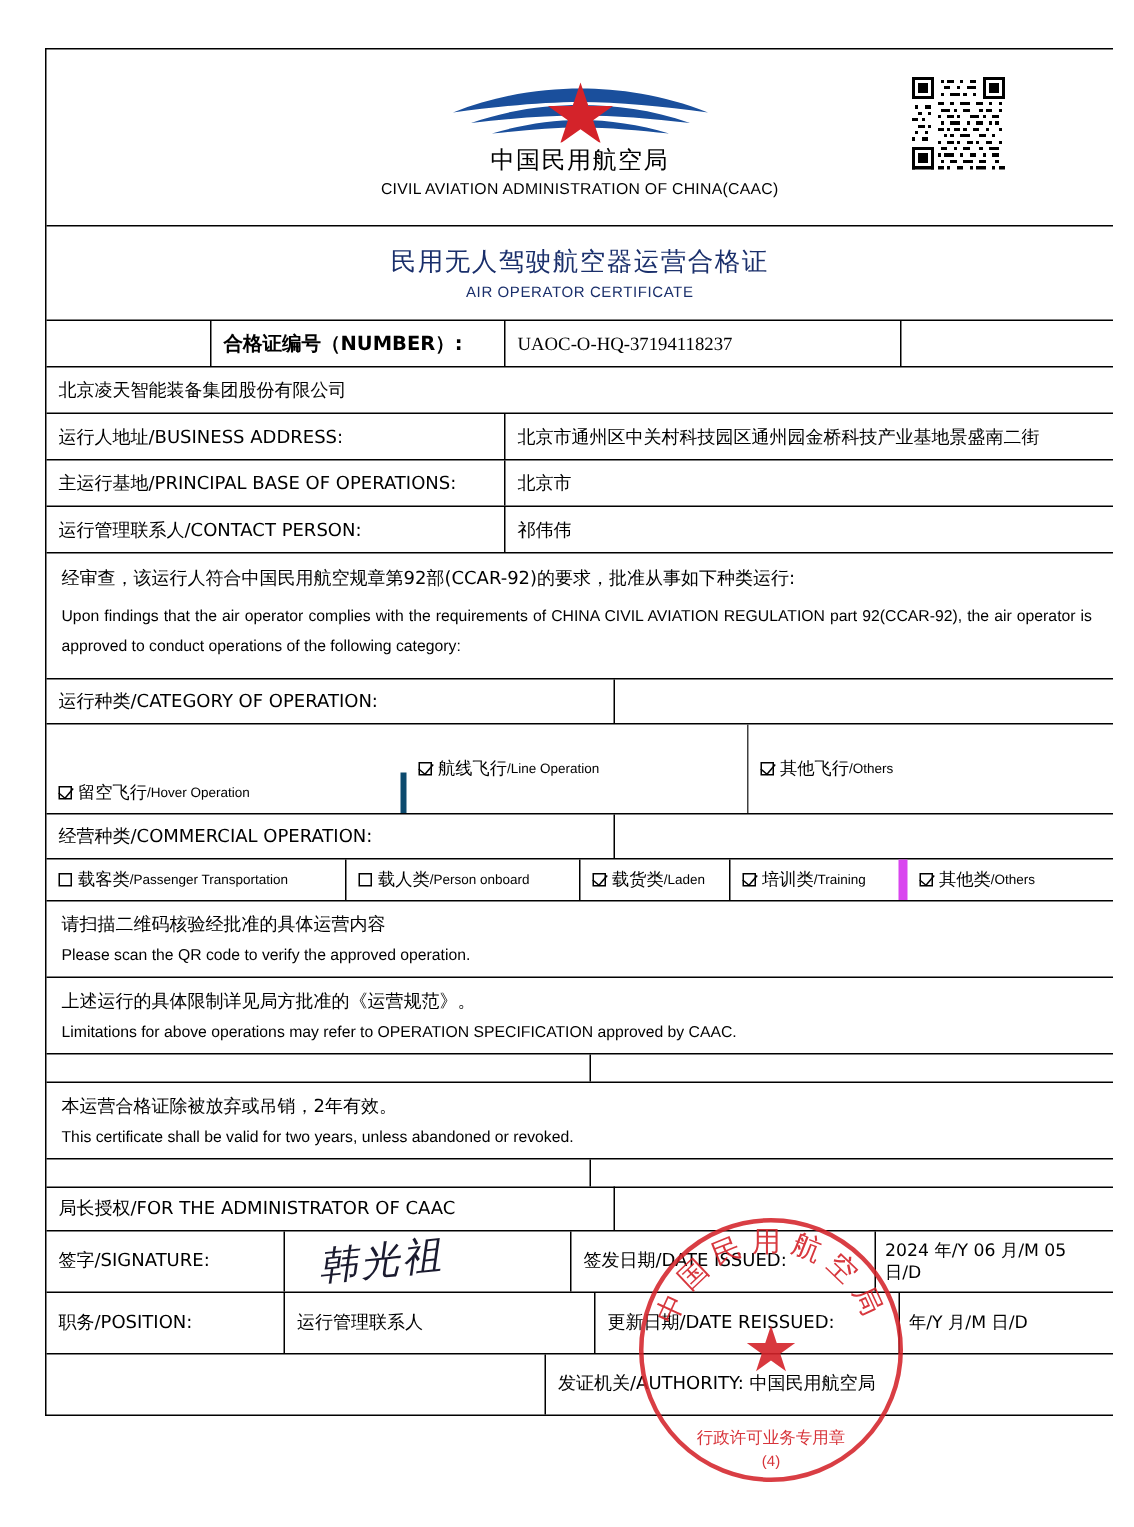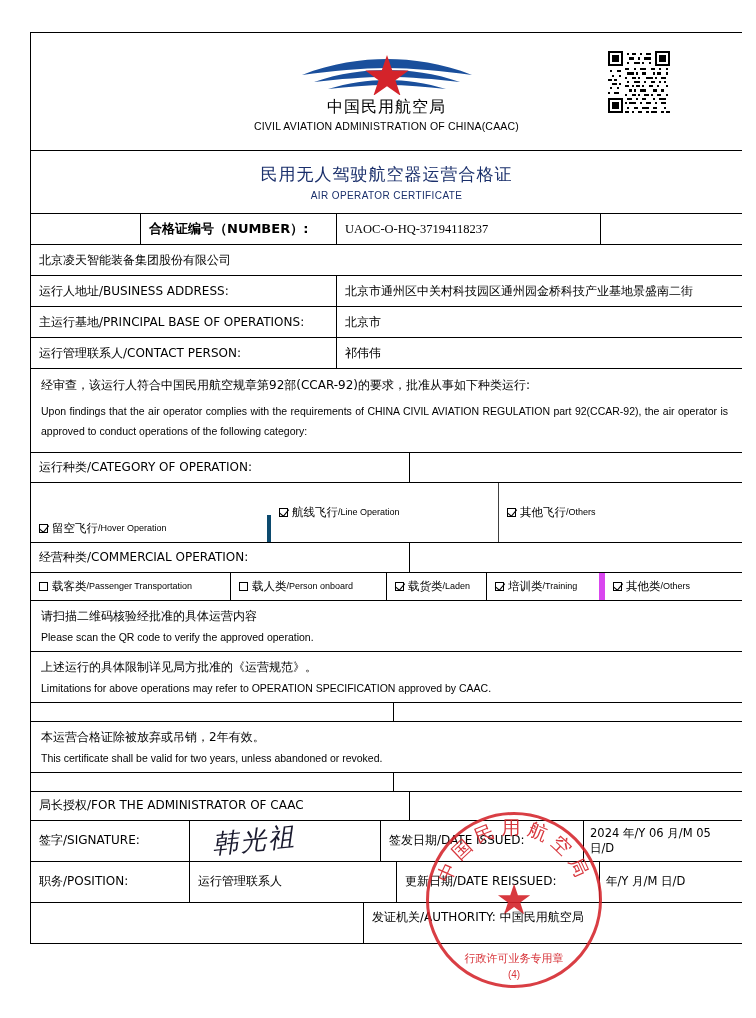--- a/index.html
+++ b/index.html
@@ -193,21 +193,21 @@
   .admin-row .c1 { width: 362px; border-right: 1px solid #000; padding: 6px 8px; font-size: 12px; display:flex; align-items:center;}
   .admin-row .c2 { flex: 1; }
   
   .sig-row { display: flex; border-bottom: 1px solid #000; height: 40px; }
   .sig-row .c1 { width: 142px; border-right: 1px solid #000; padding: 6px 8px; font-size: 12px; display:flex; align-items:center;}
   .sig-row .c2 { width: 190px; border-right: 1px solid #000; position: relative; }
   .sig-row .c3 { width: 186px; border-right: 1px solid #000; padding: 6px 8px; font-size: 12px; display:flex; align-items:center;}
   .sig-row .c4 { flex: 1; padding: 6px 6px; font-size: 11.5px; display:flex; align-items:center; }
   .auth-row { display: flex; height: 40px; }
   .auth-row .c1 { width: 332px; border-right: 1px solid #000; }
-  .auth-row .c2 { flex: 1; padding: 6px 8px; font-size: 12px; display:flex; }
+  .auth-row .c2 { flex: 1; padding: 6px 8px; font-size: 12px; display:flex; align-items:center;}
   .handwriting {
     position: absolute;
     left: 22px; top: 2px;
     font-family: "Liberation Serif", serif;
     font-size: 26px;
     font-style: italic;
     color: #1a1a2e;
     transform: rotate(-6deg);
     letter-spacing: 2px;
   }

